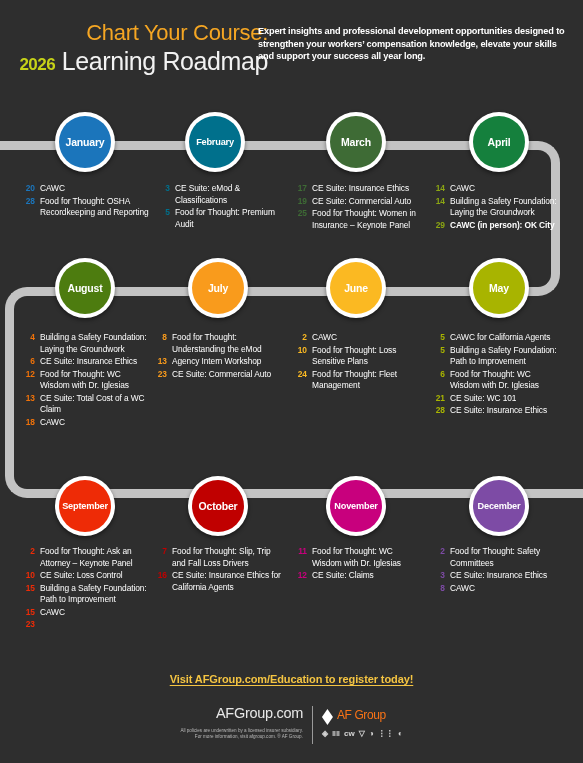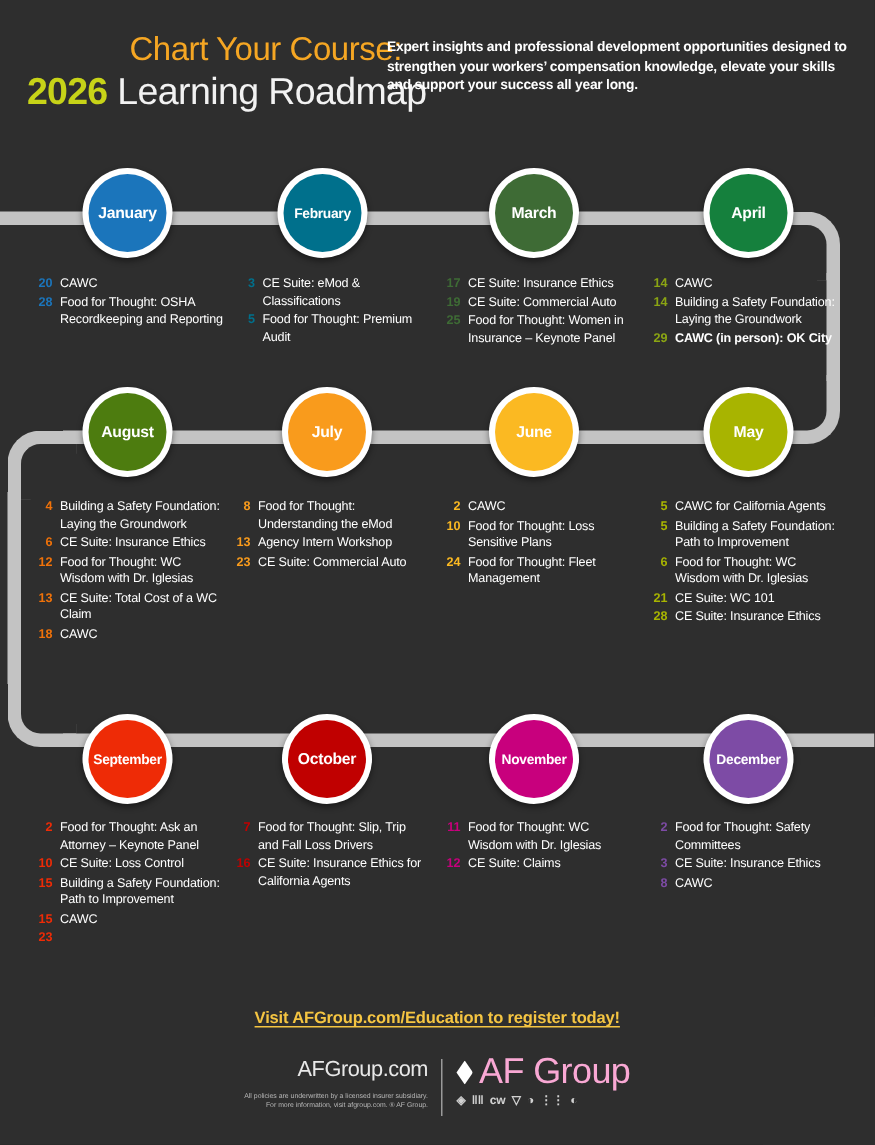--- a/index.html
+++ b/index.html
@@ -17,21 +17,21 @@
 
   
   .header { position: absolute; left: 0; top: 20px; width: 583px; height: 70px; }
   .hdr-left { position: absolute; left: 18px; top: 0; width: 250px; text-align: right; }
   .hdr-line1 {
     font-size: 22px; color: #f5a623; letter-spacing: -0.3px;
     line-height: 26px; font-weight: 400;
   }
   .hdr-line2 { line-height: 30px; white-space: nowrap; }
   .hdr-year {
-    font-size: 25px; font-weight: bold; color: #c7d318; letter-spacing: -0.5px;
+    font-size: 17px; font-weight: bold; color: #c7d318; letter-spacing: -0.5px;
   }
   .hdr-title {
     font-size: 25px; color: #f2f2f2; letter-spacing: -0.4px; font-weight: 400;
   }
   .hdr-right {
     position: absolute; left: 258px; top: 5px; width: 315px;
     font-size: 9.2px; line-height: 12.5px; color: #ffffff; font-weight: bold;
     letter-spacing: -0.15px;
   }
 
@@ -92,21 +92,21 @@
   .afg-url {
     font-size: 14.5px; color: #e8e8e8; letter-spacing: -0.3px; line-height: 17px;
   }
   .fineprint {
     font-size: 4.6px; color: #b9b9b9; line-height: 6.2px; margin-top: 6px;
     text-align: right; letter-spacing: 0px;
   }
   .divider { width: 1px; background: #9a9a9a; height: 38px; margin-top: 1px; }
   .logo-right { padding-left: 9px; }
   .afg-brand {
-    display: flex; align-items: center; font-size: 24px; color: #f9a8d4;
+    display: flex; align-items: flex-end; font-size: 12px; color: #f97316;
     letter-spacing: -0.4px; line-height: 20px;
   }
   .diamond {
     width: 11px; height: 16px; background: #ffffff; margin-right: 4px;
     clip-path: polygon(50% 0%, 100% 50%, 50% 100%, 0% 50%);
     position: relative;
   }
   .sub-logos {
     display: flex; align-items: center; gap: 4px; margin-top: 3px;
     font-size: 8px; color: #e0e0e0; letter-spacing: 0px; height: 11px;

